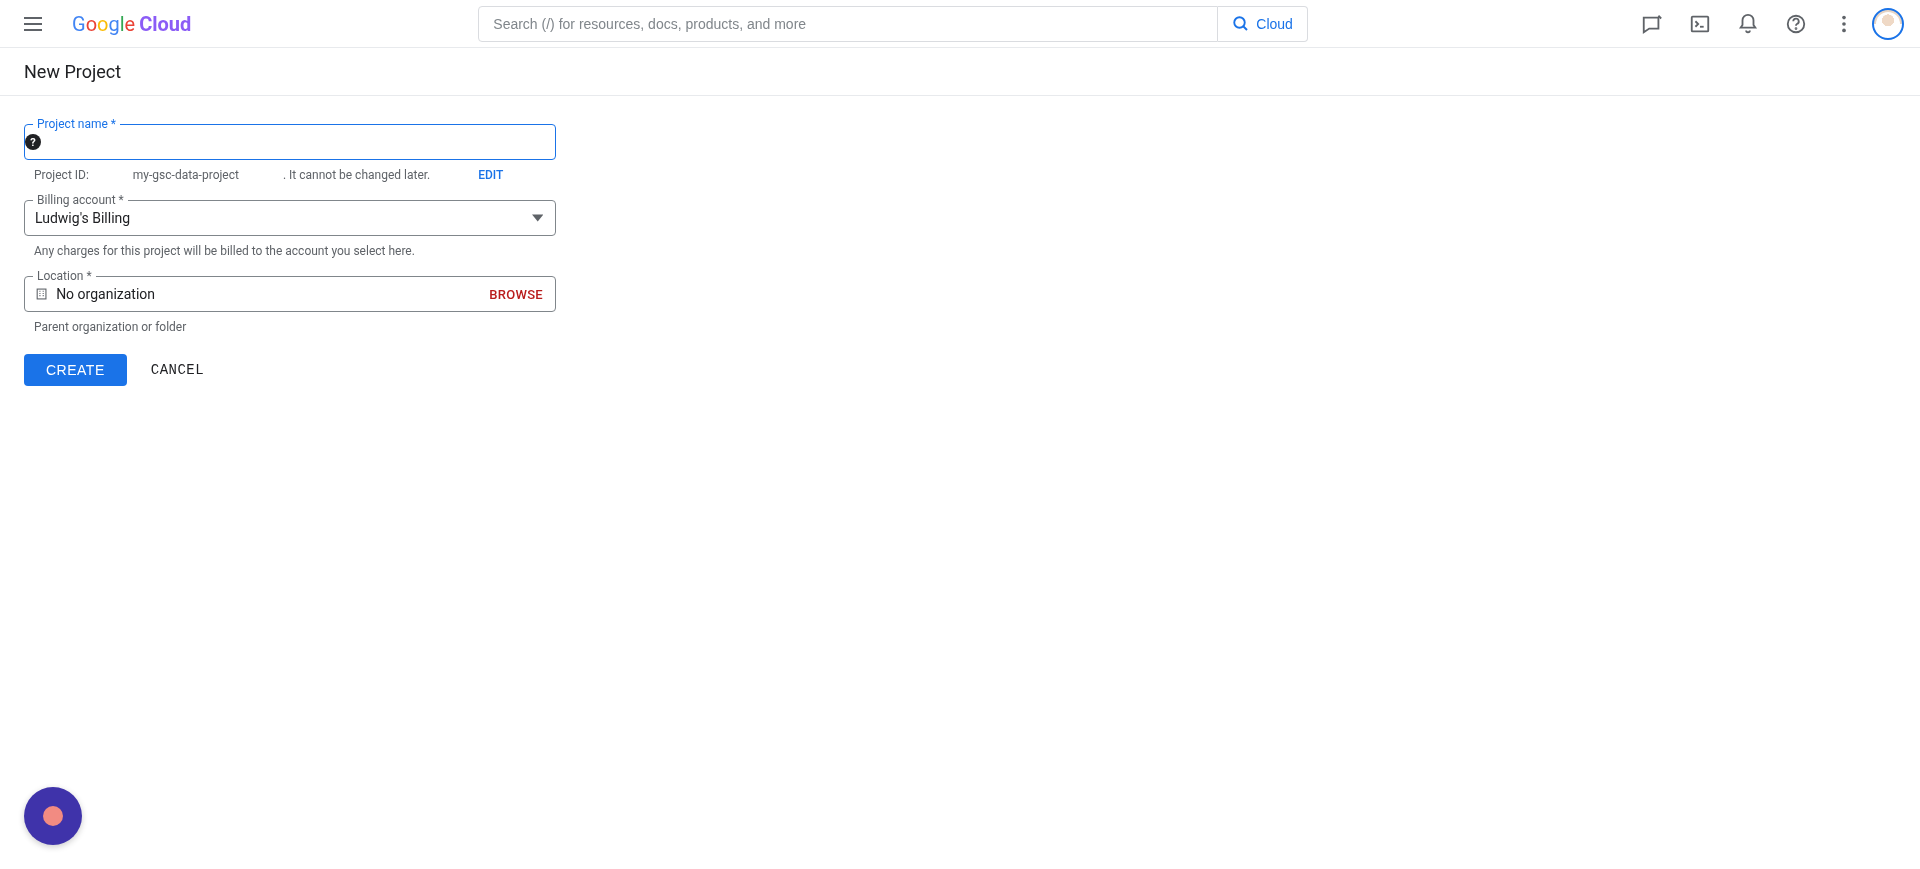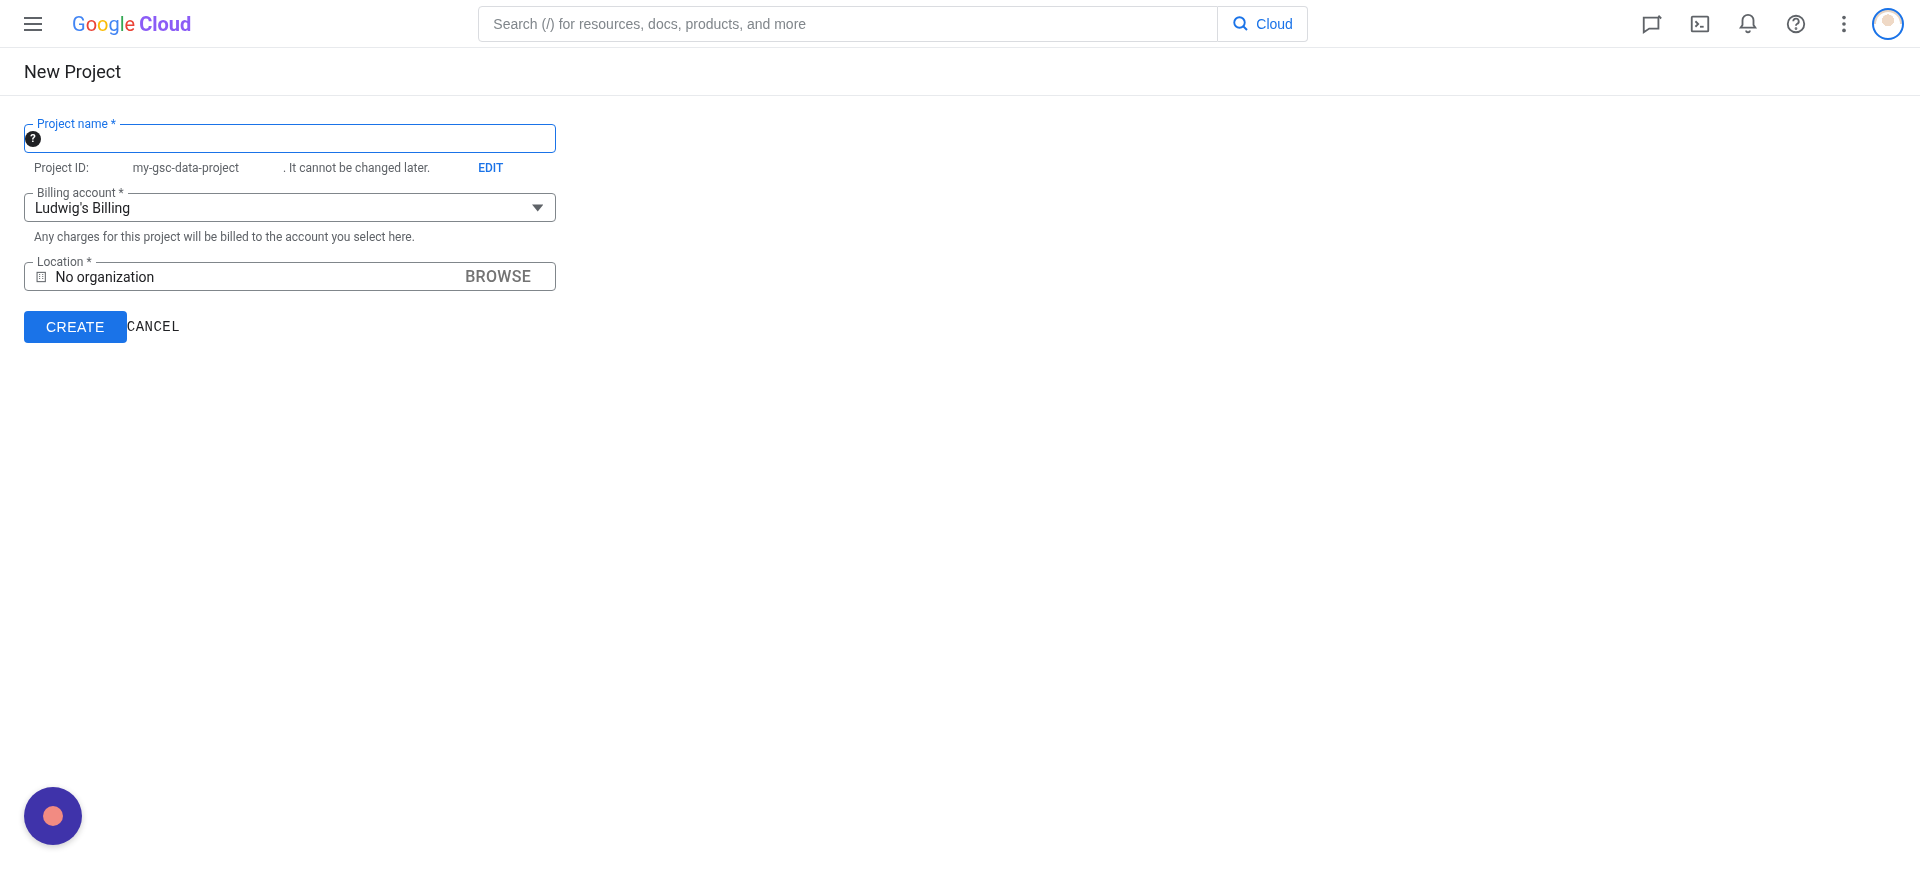--- a/index.html
+++ b/index.html
@@ -129,21 +129,21 @@
       max-width: 580px;
     }
     .form-field {
       position: relative;
       margin-bottom: 8px;
     }
     .field-outline {
       border: 1px solid #80868b;
       border-radius: 4px;
       position: relative;
-      height: 29px;
+      height: 36px;
       display: flex;
       align-items: center;
     }
     .field-outline.focused {
       border-color: #1a73e8;
     }
     .field-label {
       position: absolute;
       top: -8px;
       left: 8px;
@@ -197,29 +197,30 @@
     .dropdown-arrow {
       margin-right: 12px;
       color: #5f6368;
     }
     .org-icon {
       margin-left: 10px;
       margin-right: 4px;
       color: #5f6368;
     }
     .browse-link {
-      color: #737373;
-      font-weight: 500;
-      font-size: 16px;
-      margin-right: 24px;
+      color: #b91c1c;
+      font-weight: 500;
+      font-size: 13px;
+      margin-right: 12px;
       cursor: pointer;
       letter-spacing: 0.3px;
     }
     .buttons {
       display: flex;
+      gap: 24px;
       margin-top: 20px;
     }
     .btn-primary {
       background: #1a73e8;
       color: #fff;
       border: none;
       border-radius: 4px;
       padding: 8px 22px;
       font-size: 14px;
       font-weight: 500;
@@ -362,20 +363,21 @@
           <line x1="14" y1="7" x2="16" y2="7"></line>
           <line x1="8" y1="11" x2="10" y2="11"></line>
           <line x1="14" y1="11" x2="16" y2="11"></line>
           <line x1="8" y1="15" x2="10" y2="15"></line>
           <line x1="14" y1="15" x2="16" y2="15"></line>
         </svg>
       <div class="field-input" style="display:flex;align-items:center;padding-left:4px;">No organization</div>
       <span class="browse-link">BROWSE</span>
     </div>
   </div>
+  <div class="helper-text">Parent organization or folder</div>
 
   <div class="buttons">
     <button class="btn-primary">CREATE</button>
     <button class="btn-text">CANCEL</button>
   </div>
 
 </div>
 
 <div class="fab">
   <div class="fab-inner"></div>

